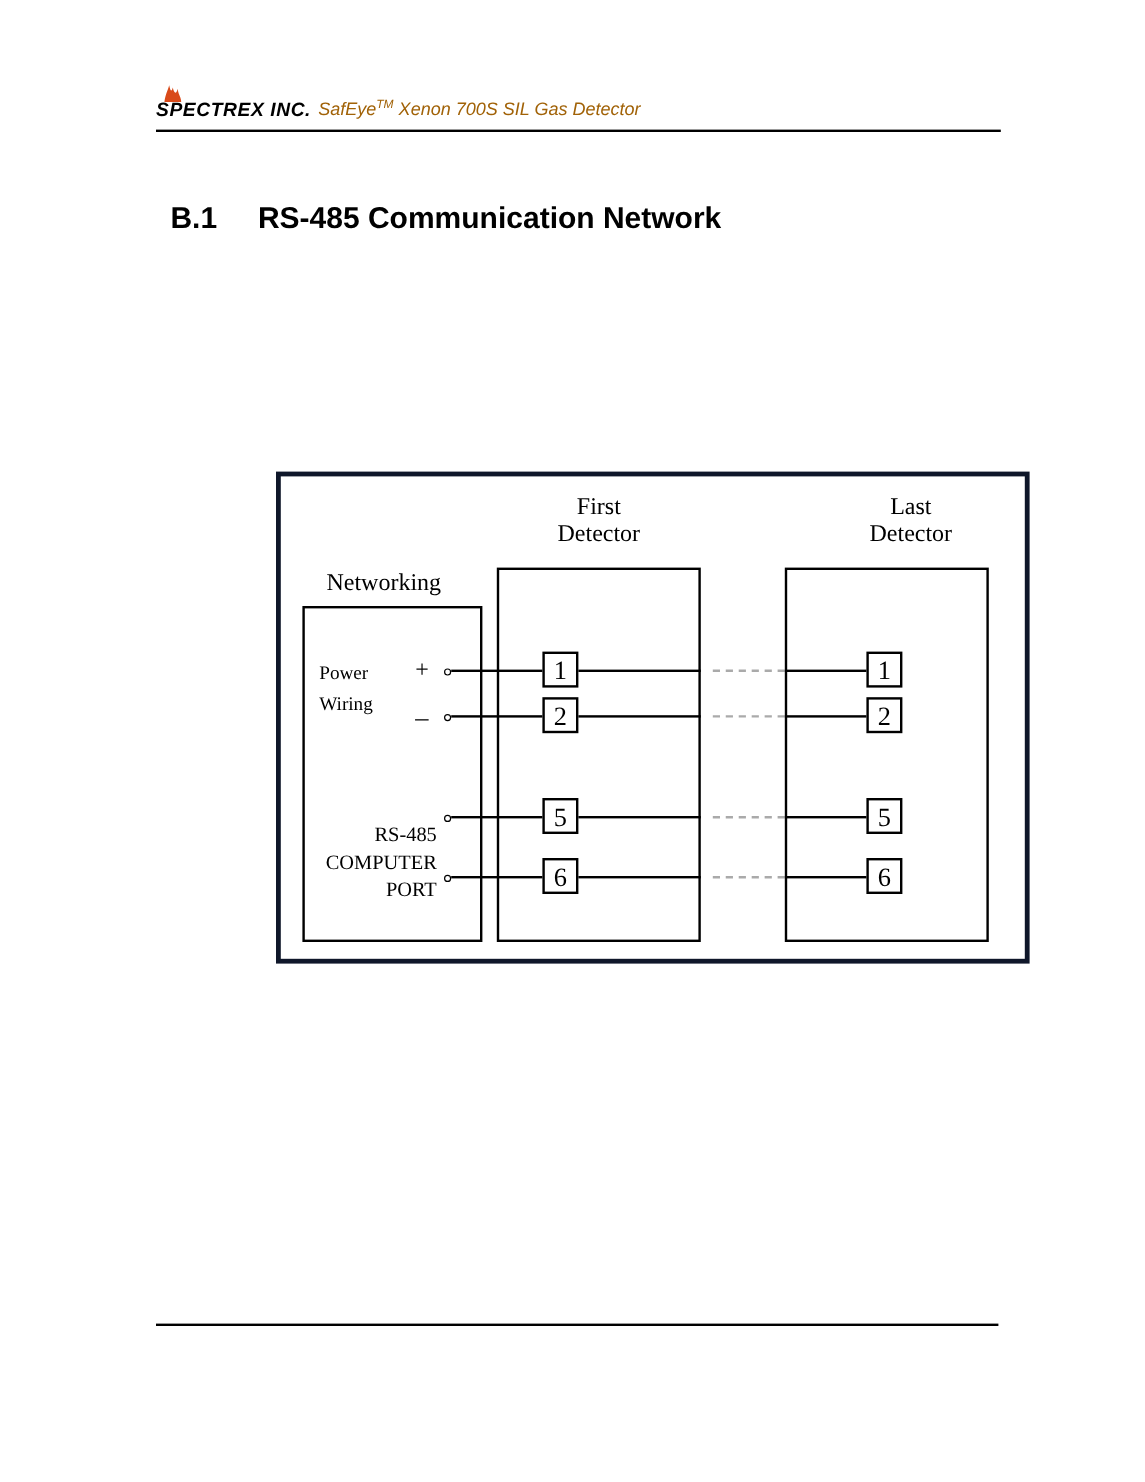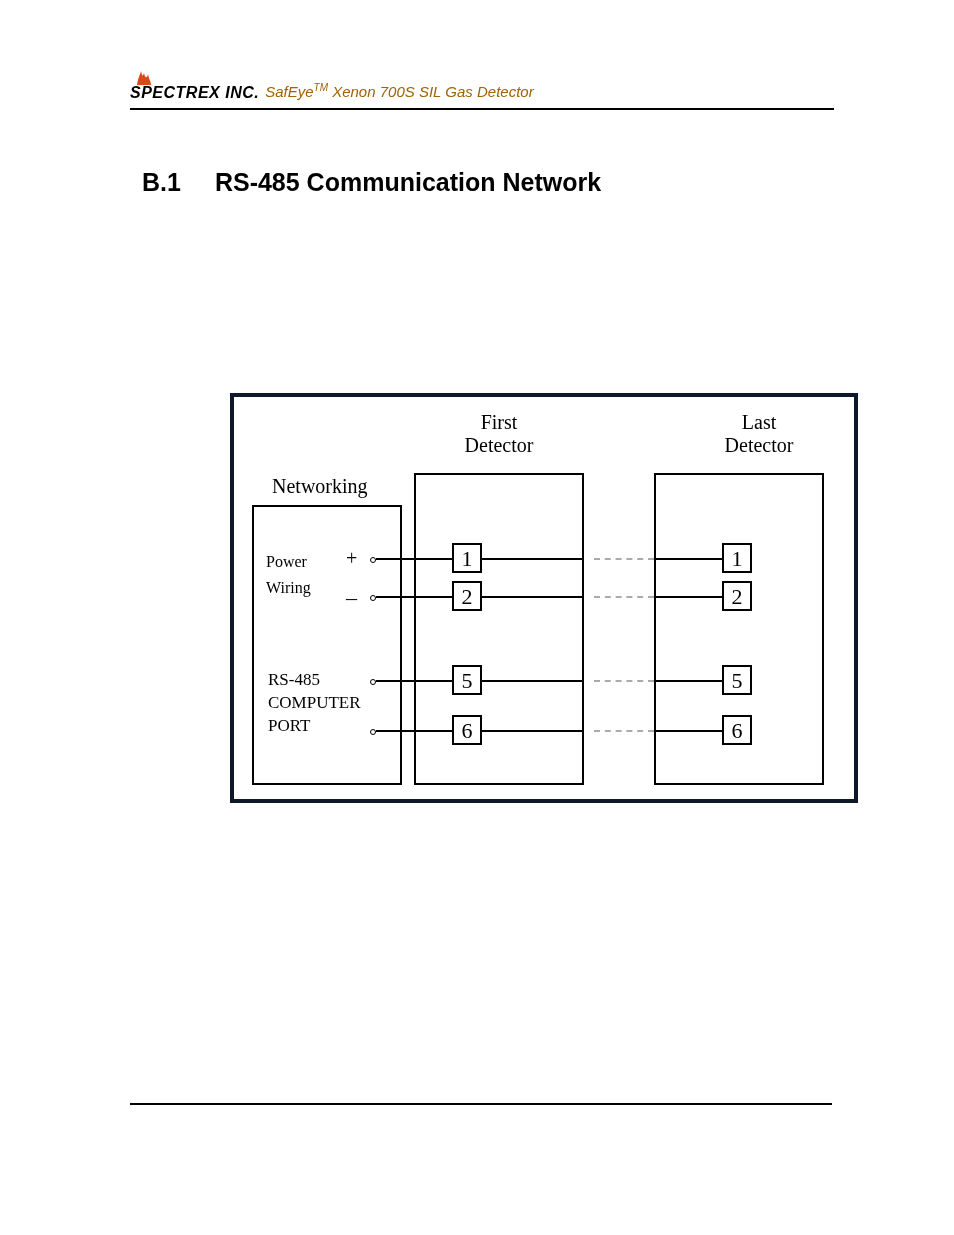--- a/index.html
+++ b/index.html
@@ -103,23 +103,23 @@
     .minus { position: absolute; left: 92px; top: 78px; font-size: 22px; }
     .term-o {
       position: absolute;
       width: 6px; height: 6px;
       border: 1px solid #000;
       border-radius: 50%;
       background: #fff;
     }
     .rs-label {
       position: absolute;
-      left: 14px; top: 162px;
+      left: 14px; top: 178px;
       font-size: 17px;
-      text-align: left;
+      text-align: right;
       width: 96px;
       line-height: 1.35;
     }
     .pinbox {
       position: absolute;
       width: 30px; height: 30px;
       border: 2px solid #000;
       font-family: "Times New Roman", serif;
       font-size: 22px;
       text-align: center;

